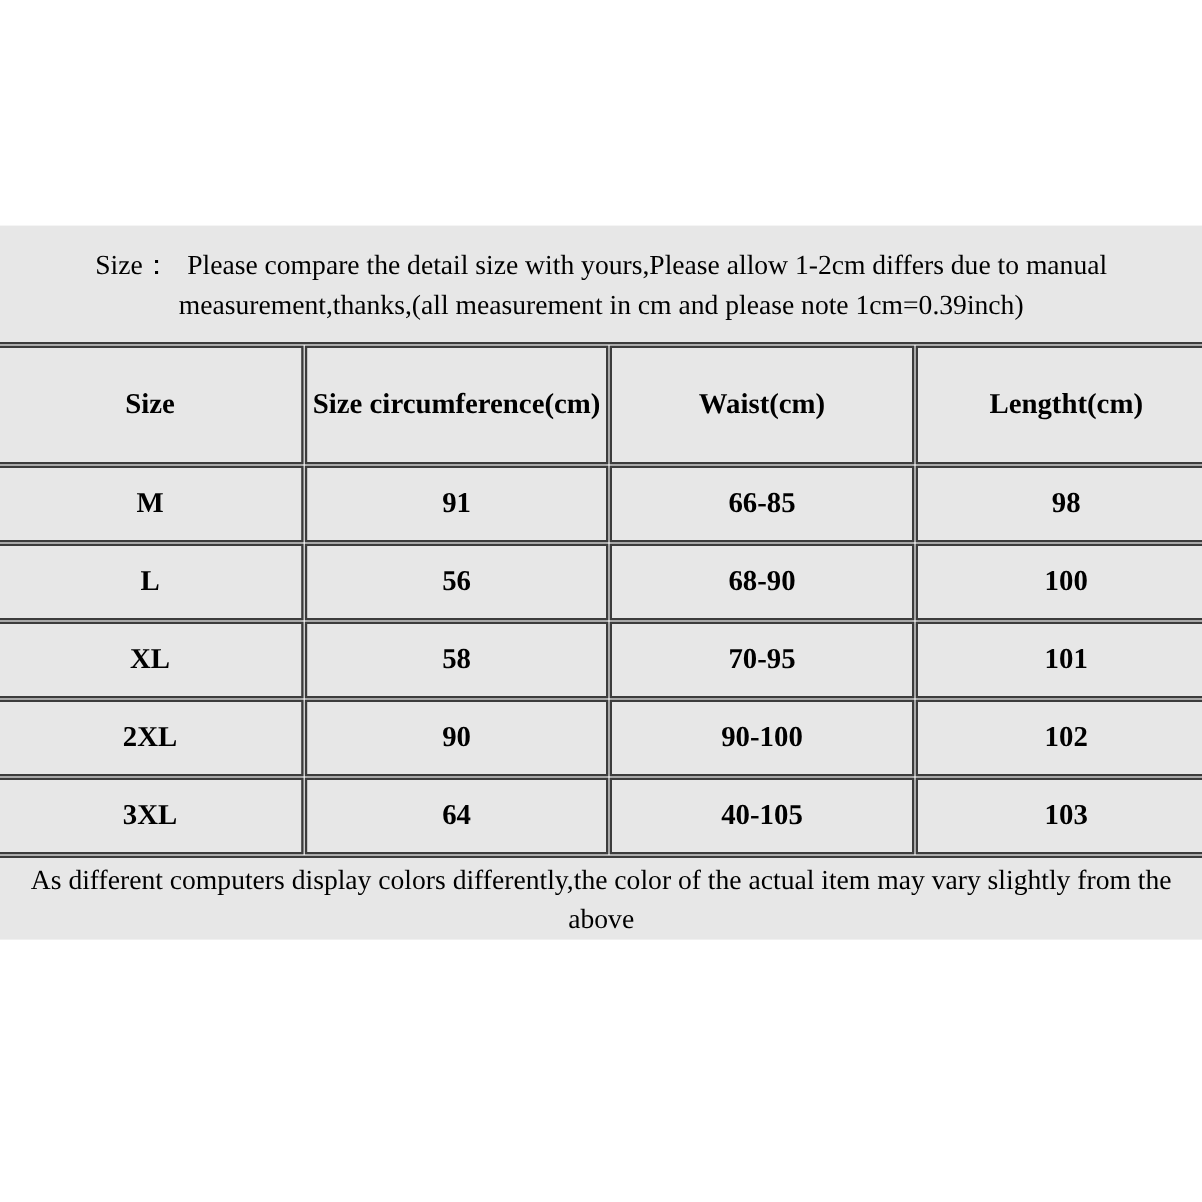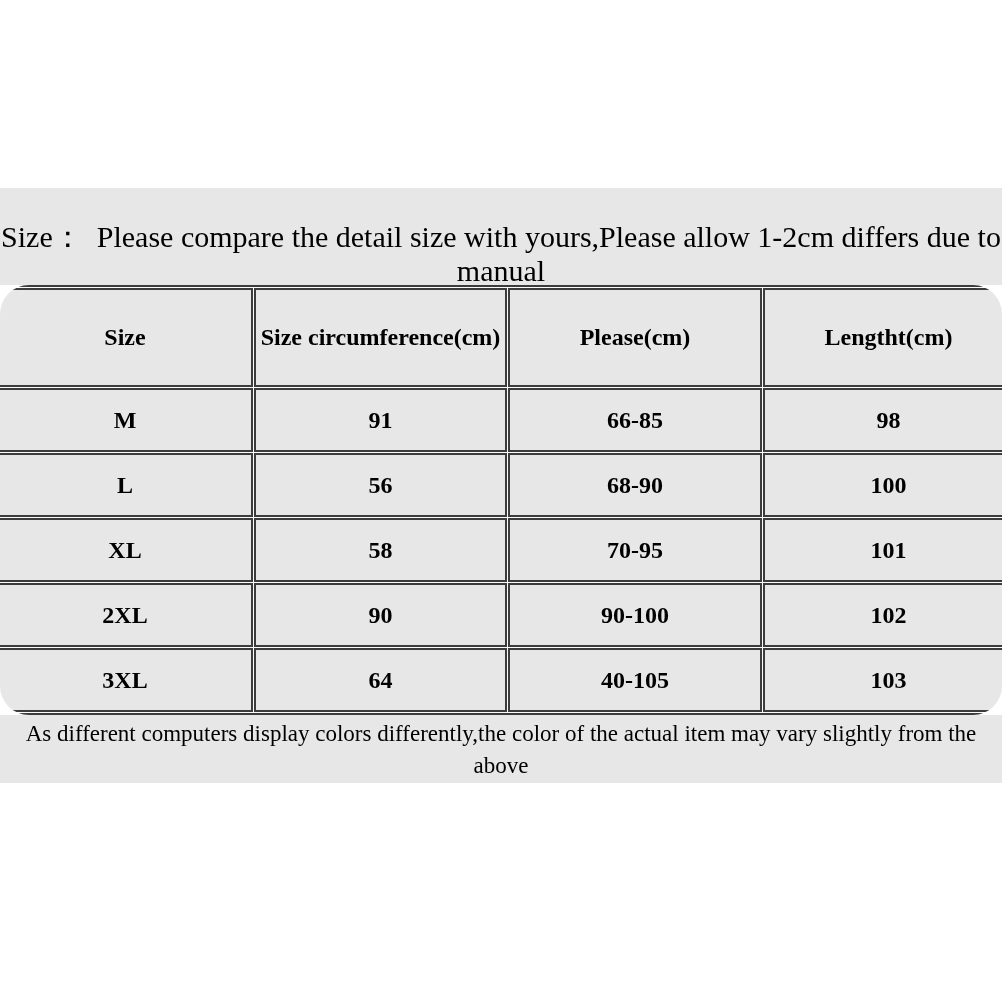--- a/index.html
+++ b/index.html
@@ -13,27 +13,27 @@
   }
   .top-spacer { height: 188px; background: #ffffff; }
 
   .note-band {
     background: #e7e7e7;
     text-align: center;
   }
   .top-note {
     height: 97px;
     box-sizing: border-box;
-    padding-top: 32px;
-    font-size: 30px;
+    padding-top: 16px;
+    font-size: 23px;
     line-height: 34px;
   }
   .size-label { padding-right: 14px; }
 
-  .table-wrap { width: 1002px; overflow: hidden; border-radius: 29px; }
+  .table-wrap { width: 1002px; overflow: hidden; }
   table.size-table {
     width: 1014px;
     margin-left: -6px;
     border-collapse: separate;
     border-spacing: 1px;
     border: 2px solid #3c3c3c;
     background: #fbfbfb;
     table-layout: fixed;
   }
   table.size-table th, table.size-table td {
@@ -64,35 +64,36 @@
 </style>
 </head>
 <body>
 
 <div class="top-spacer"></div>
 
 <div class="note-band top-note">
   <div class="note-line">
     <span class="size-label">Size：</span><span>Please compare the detail size with yours,Please allow 1-2cm differs due to manual</span>
   </div>
+  <div class="note-line">measurement,thanks,(all measurement in cm and please note 1cm=0.39inch)</div>
 </div>
 
 <div class="table-wrap">
   <table class="size-table">
     <colgroup>
       <col class="c1">
         <col class="c2">
         <col class="c3">
         <col class="c4">
     </colgroup>
     <tbody>
         <tr class="header-row">
       <th>Size</th>
       <th>Size circumference(cm)</th>
-      <th>Please(cm)</th>
+      <th>Waist(cm)</th>
       <th>Lengtht(cm)</th>
     </tr>
     <tr class="data-row">
       <td>M</td>
       <td>91</td>
       <td>66-85</td>
       <td>98</td>
     </tr>
     <tr class="data-row">
       <td>L</td>

